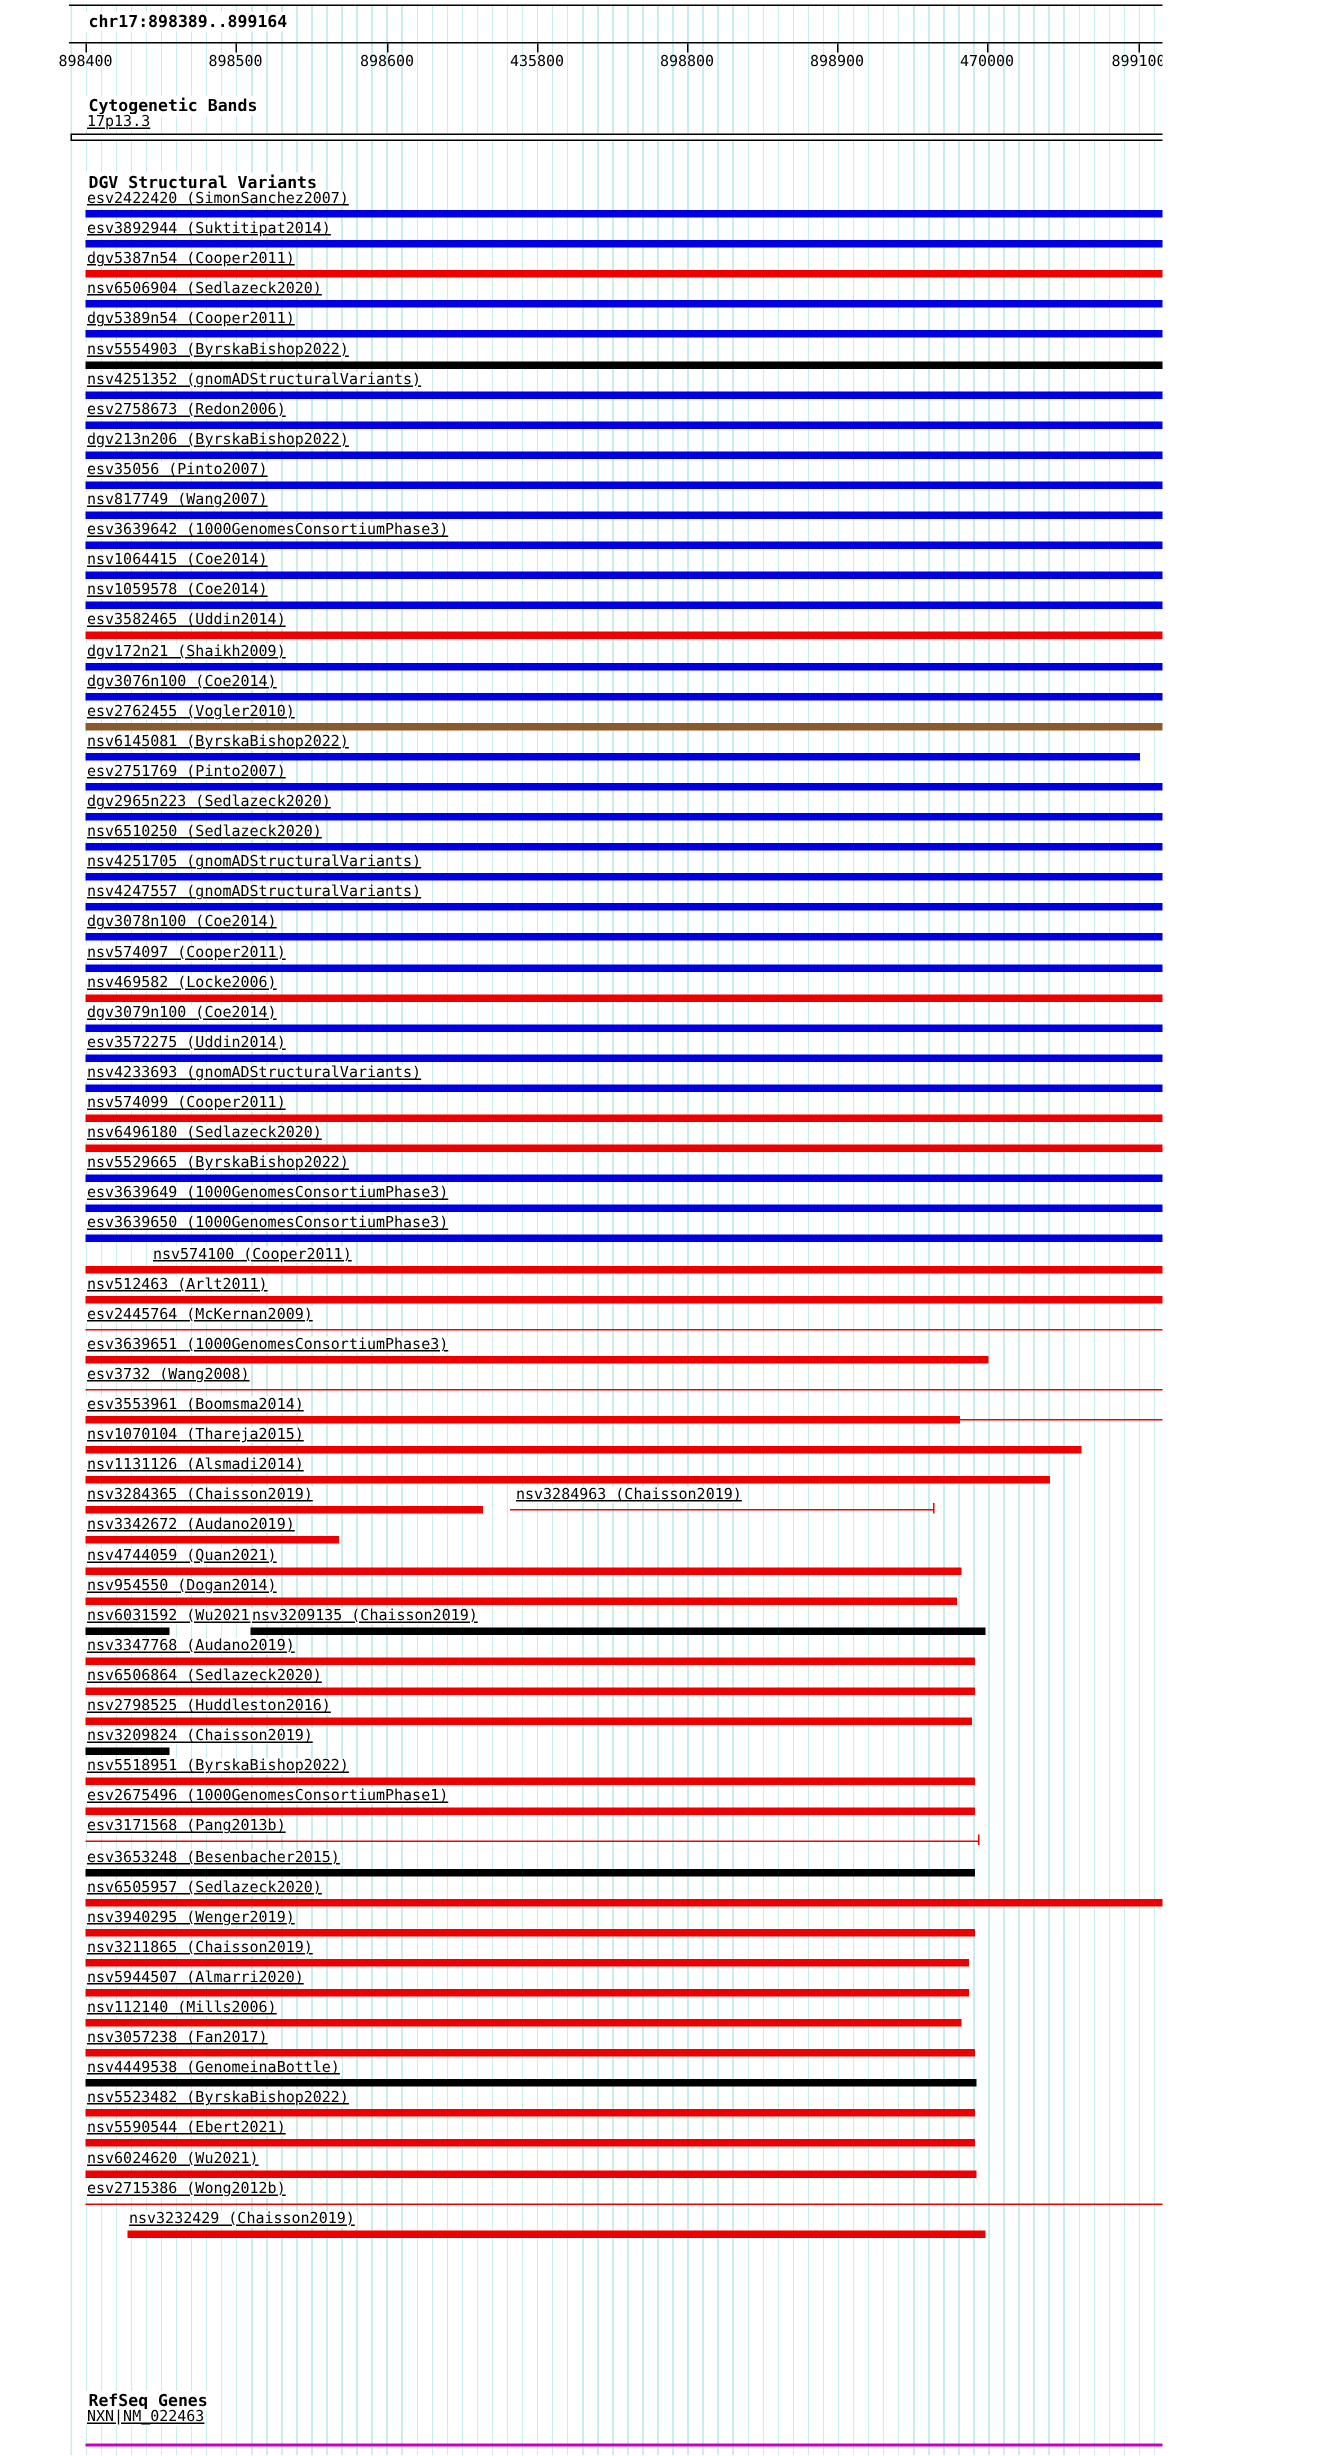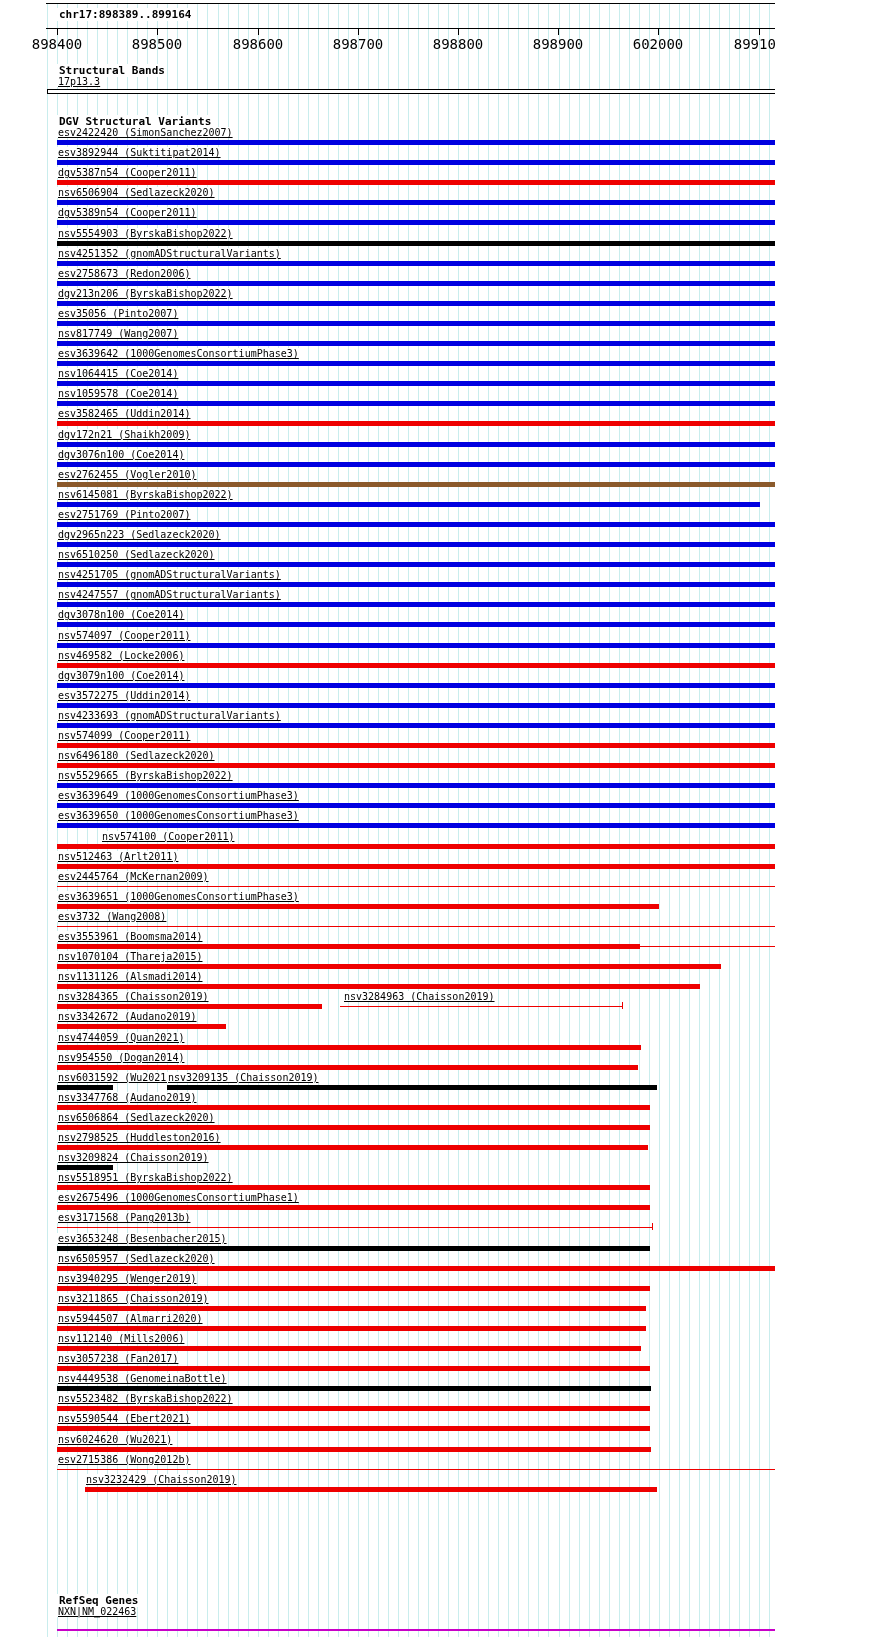--- a/index.html
+++ b/index.html
@@ -8,21 +8,21 @@
         font-family:"DejaVu Sans Mono",monospace;color:#000}
   .abs{position:absolute}
   .grid{position:absolute;left:47px;top:4px;width:776px;height:1633px;
         background:repeating-linear-gradient(to right,#c9eded 0,#c9eded 1px,transparent 1px,transparent 10.03px)}
   .topline{left:46px;top:3px;width:784px;height:1px;background:#000}
   .region-label{left:57px;top:8px;font-size:11px;font-weight:bold;background:#fff;padding:0 2px;white-space:nowrap}
   .ruler-line{left:46px;top:28px;width:778px;height:1px;background:#000}
   .ruler-arrow{left:823px;top:25px;width:0;height:0;border-left:8px solid #000;
                border-top:4px solid transparent;border-bottom:4px solid transparent}
   .tick{position:absolute;top:29px;width:1px;height:6px;background:#000}
-  .tick-label{position:absolute;top:36px;font-size:14px;transform:translateX(-50%);white-space:nowrap}
+  .tick-label{position:absolute;top:36px;font-size:10px;transform:translateX(-50%);white-space:nowrap}
   .sec-title{font-size:11px;font-weight:bold;background:#fff;padding:0 2px;white-space:nowrap}
   .cyto-title{left:57px;top:64px}
   .band-label{left:57px;top:76px;font-size:10px;line-height:11px;text-decoration:underline;background:#fff;padding:0 1px;white-space:nowrap}
   .band-box{left:47px;top:89px;width:776px;height:5px;background:#fff;border:1px solid #000}
   .dgv-title{left:57px;top:115px}
   #tracks{position:absolute;left:0;top:0;width:890px}
   .trow{position:absolute;left:0;width:890px;height:20px}
   .vlabel{position:absolute;top:0;font-size:10px;line-height:11px;text-decoration:underline;
           background:#fff;padding:0 1px;white-space:nowrap}
   .vbar{position:absolute;top:13px;height:5px}
@@ -43,32 +43,32 @@
   <div class="abs ruler-line"></div>
   <div class="abs ruler-arrow"></div>
   <div id="ticks">
       <div class="tick" style="left: 57px;"></div>
       <div class="tick-label" style="left: 57px;">898400</div>
       <div class="tick" style="left: 157px;"></div>
       <div class="tick-label" style="left: 157px;">898500</div>
       <div class="tick" style="left: 258px;"></div>
       <div class="tick-label" style="left: 258px;">898600</div>
       <div class="tick" style="left: 358px;"></div>
-      <div class="tick-label" style="left: 358px;">898700</div>
+      <div class="tick-label" style="left: 358px;">435800</div>
       <div class="tick" style="left: 458px;"></div>
       <div class="tick-label" style="left: 458px;">898800</div>
       <div class="tick" style="left: 558px;"></div>
       <div class="tick-label" style="left: 558px;">898900</div>
       <div class="tick" style="left: 658px;"></div>
-      <div class="tick-label" style="left: 658px;">602000</div>
+      <div class="tick-label" style="left: 658px;">470000</div>
       <div class="tick" style="left: 759px;"></div>
       <div class="tick-label" style="left: 759px;">899100</div>
     </div>
 
-  <div class="abs sec-title cyto-title">Structural Bands</div>
+  <div class="abs sec-title cyto-title">Cytogenetic Bands</div>
   <div class="abs band-label">17p13.3</div>
   <div class="abs band-box"></div>
 
   <div class="abs sec-title dgv-title">DGV Structural Variants</div>
   <div id="tracks">
       <div class="trow" style="top: 127px;">
         <span class="vlabel" style="left: 57px;">esv2422420 (SimonSanchez2007)</span>
         <div class="vbar" style="left: 57px; width: 764px; background: rgb(0, 0, 224);"></div>
       </div>
       <div class="trow" style="top: 147.1px;">

